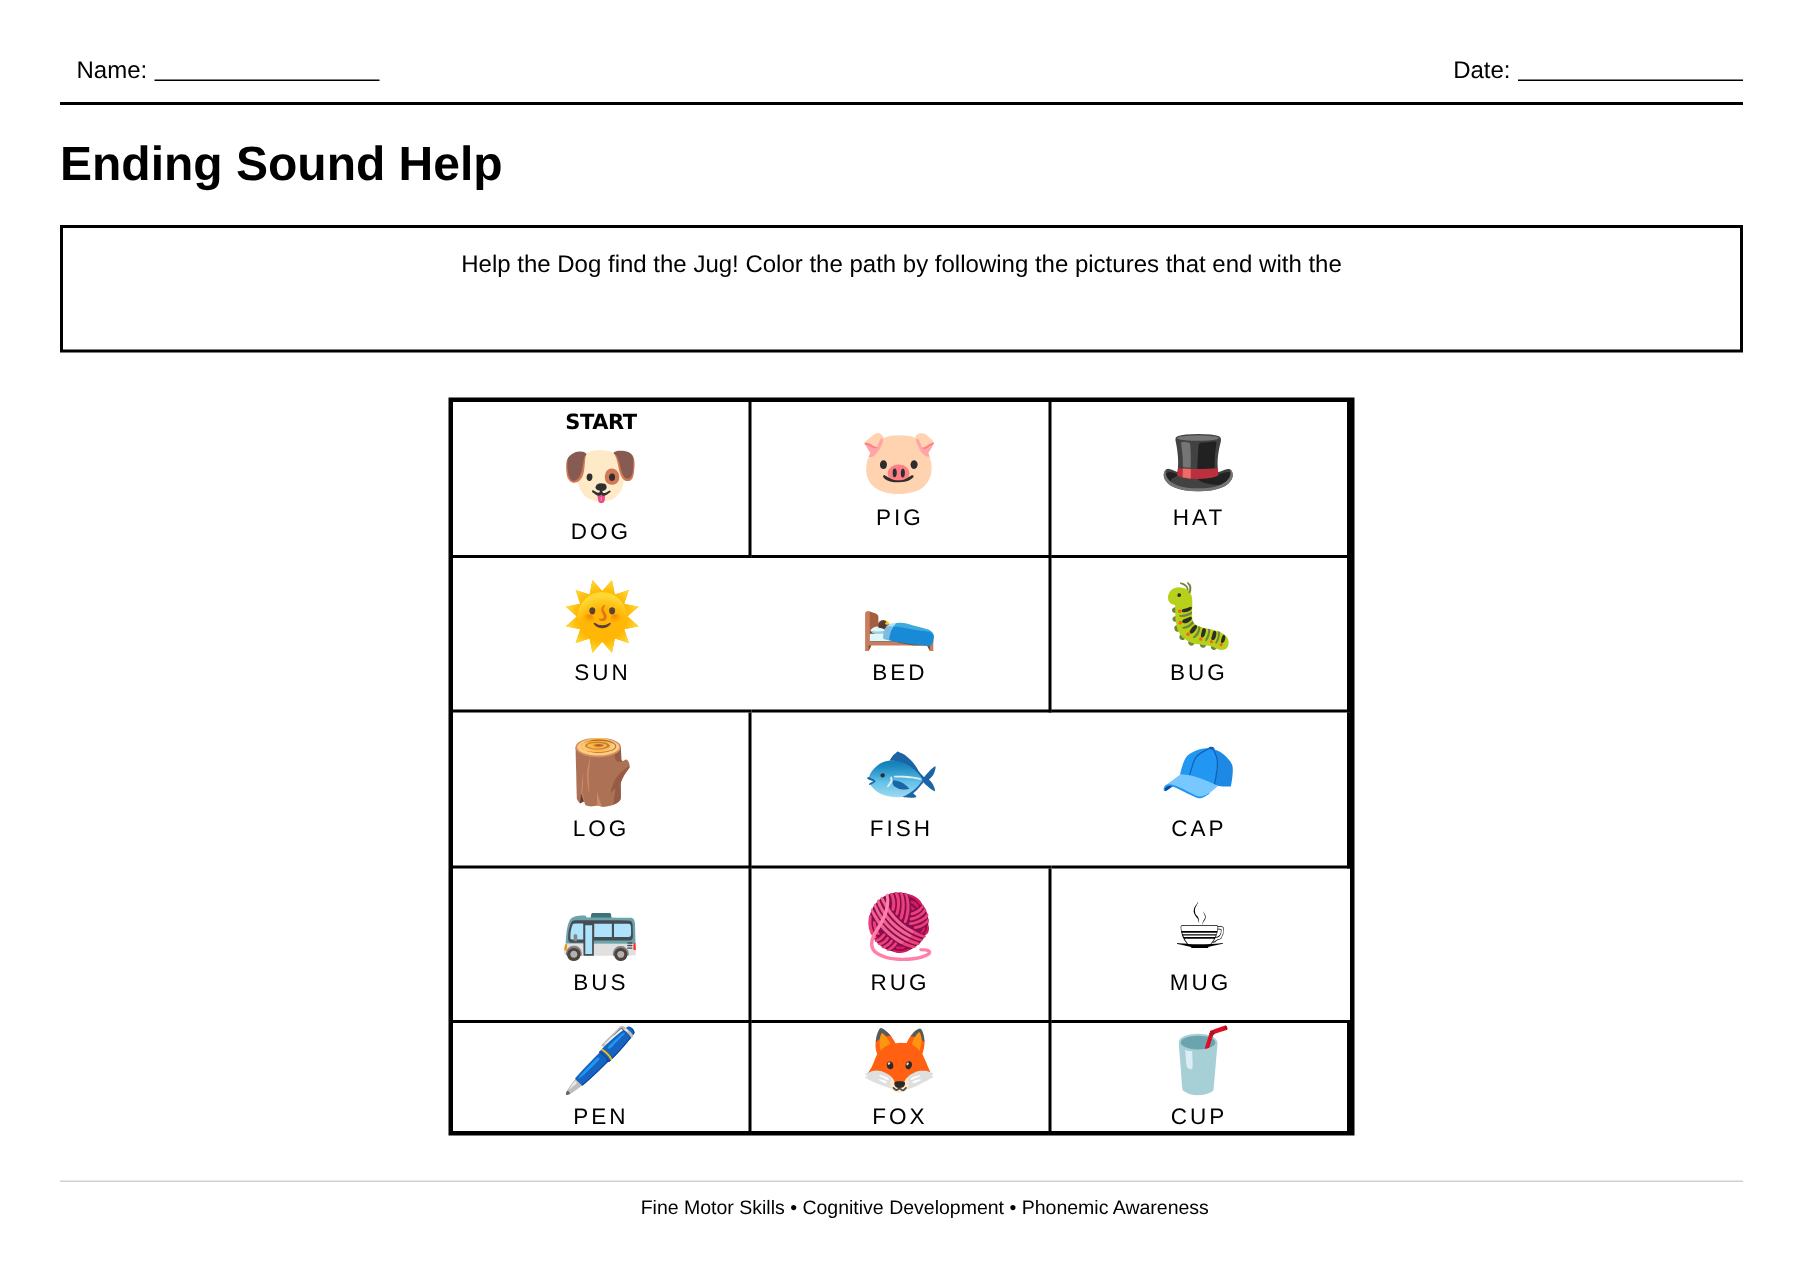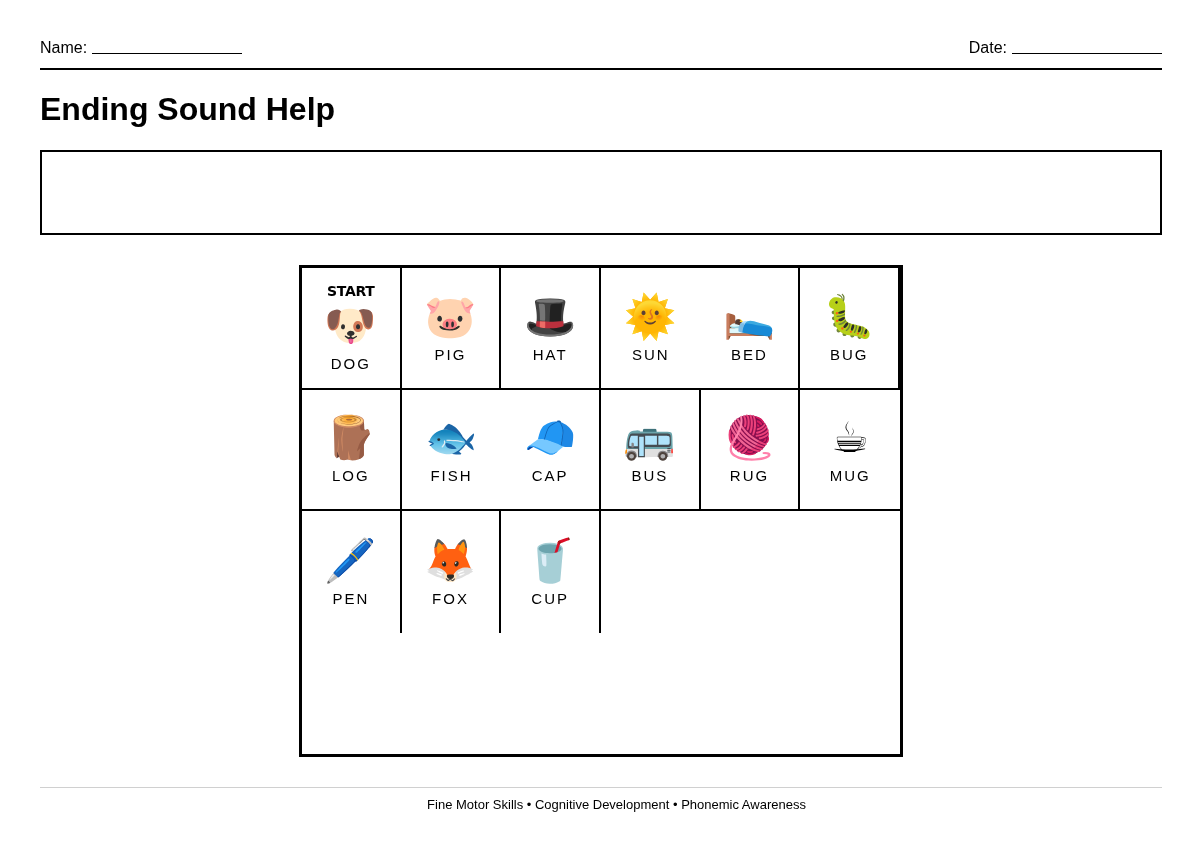--- a/index.html
+++ b/index.html
@@ -1,34 +1,34 @@
 <!DOCTYPE html>
 <html><head>
   <meta charset="utf-8">
   <style>
     * { box-sizing: border-box; margin: 0; padding: 0; }
     html, body { width: 1202px; height: 853px; background: #ffffff; overflow: hidden; }
     body { font-family: "Liberation Sans", "DejaVu Sans", sans-serif; color: #000; position: relative; }
 
     .header-row { position: absolute; left: 40px; right: 40px; top: 38px; height: 32px; border-bottom: 2px solid #000; }
     .field { position: absolute; top: 0; font-size: 16px; line-height: 20px; display: flex; align-items: flex-end; }
-    .field.name { left: 0; }
+    .field.name { left: 11px; }
     .field.date { right: 0; }
     .field .blank { display: inline-block; border-bottom: 1px solid #000; height: 14px; margin-left: 5px; margin-bottom: 4px; }
     .field.name .blank { width: 150px; }
     .field.date .blank { width: 150px; }
 
     .title { position: absolute; left: 40px; top: 90px; font-size: 32px; font-weight: bold; line-height: 38px; }
 
     .instructions { position: absolute; left: 40px; top: 150px; width: 1122px; height: 85px; border: 2px solid #000; text-align: center; }
     .instructions .line1 { font-size: 16px; margin-top: 15px; line-height: 20px; }
     .instructions .line2 { font-size: 24px; font-weight: bold; margin-top: 6px; line-height: 28px; }
 
     .maze { position: absolute; left: 299px; top: 265px; width: 604px; height: 492px; border: 3px solid #000;
-            display: grid; grid-template-columns: repeat(6, 1fr); grid-template-rows: repeat(4, 1fr); }
+            display: grid; grid-template-columns: repeat(3, 1fr); grid-template-rows: repeat(4, 1fr); }
     .cell { border-right: 2px solid #000; border-bottom: 2px solid #000; display: flex; flex-direction: column;
             align-items: center; justify-content: center; cursor: pointer; }
     .cell:nth-child(4n) { border-right: none; }
     .cell:nth-child(n+13) { border-bottom: none; }
     .cell .tag { font-size: 14px; font-weight: bold; line-height: 16px; margin-bottom: 2px; font-family: "DejaVu Sans", sans-serif; letter-spacing: -0.3px; }
     .cell .pic { font-size: 42px; line-height: 50px; height: 50px; }
     .cell .word { font-size: 15px; letter-spacing: 2px; line-height: 18px; margin-top: 4px; }
 
     .footer-rule { position: absolute; left: 40px; right: 40px; top: 787px; border-top: 1px solid #d0d0d0; }
     .footer { position: absolute; left: 0; right: 0; top: 797px; text-align: center; font-size: 13px; line-height: 16px; margin-left: 31px; }
@@ -43,20 +43,21 @@
   </div>
   <div class="field date">
     <span>Date:</span>
     <span class="blank"></span>
   </div>
 </div>
 
 <h1 class="title">Ending Sound Help</h1>
 
 <div class="instructions">
+  <div class="line1">Help the Dog find the Jug! Color the path by following the pictures that end with the</div>
 </div>
 
 <div class="maze">
   <div class="cell">
     <div class="tag">START</div>
     <div class="pic">🐶</div>
     <div class="word">DOG</div>
   </div>
   <div class="cell">
     <div class="pic">🐷</div>

